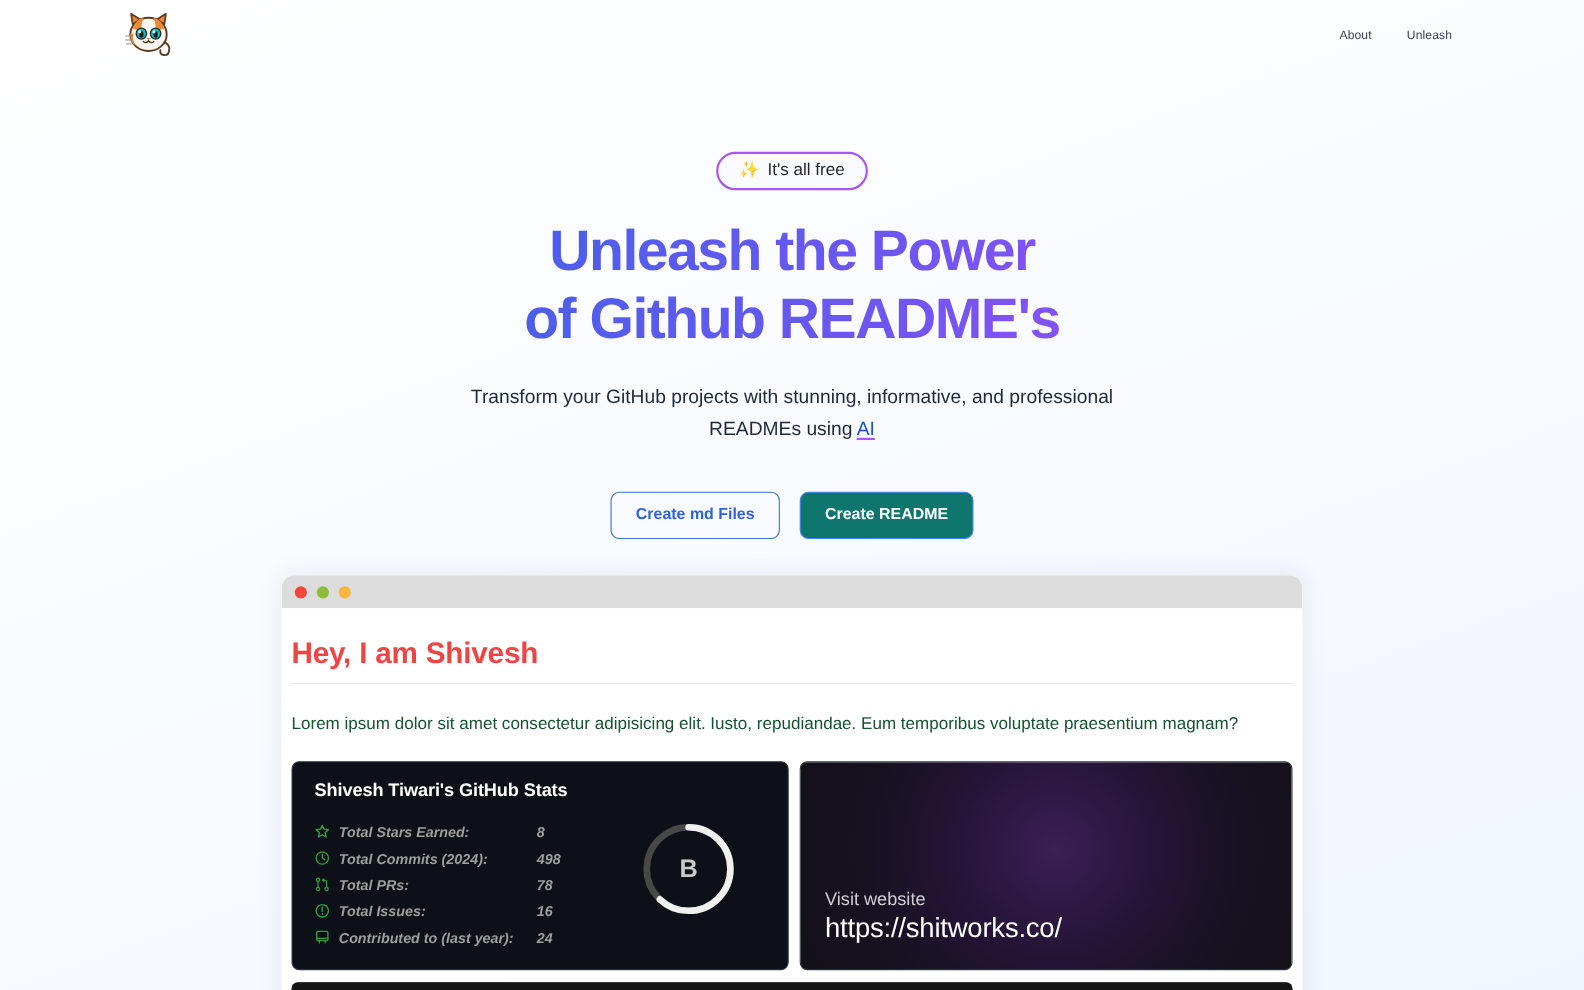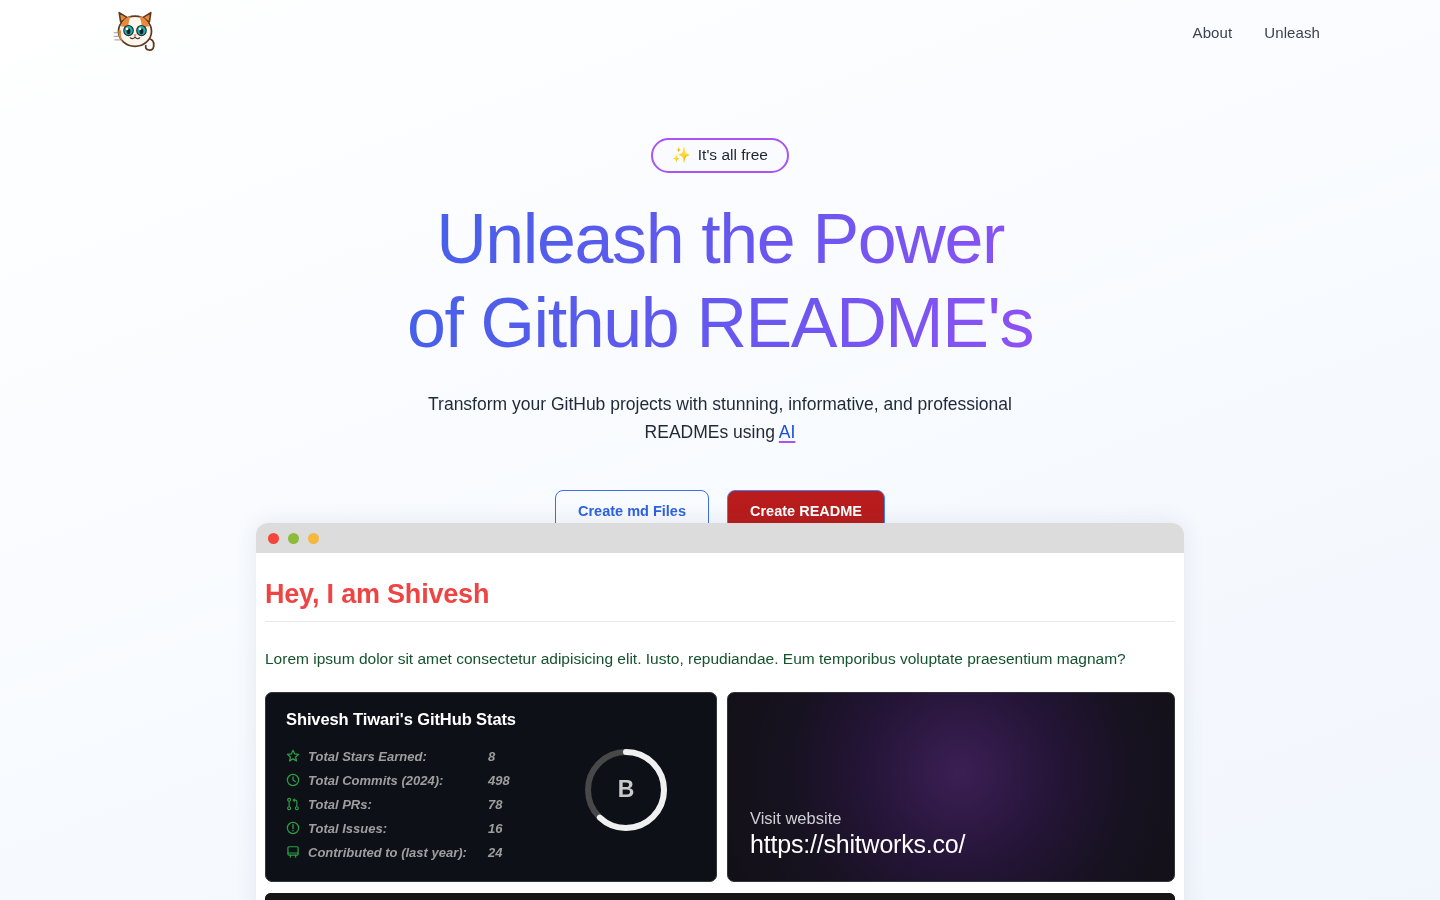--- a/index.html
+++ b/index.html
@@ -36,21 +36,21 @@
 
   .cat-logo { display: block; }
 
   .nav-links {
     display: flex;
     align-items: center;
     gap: 32px;
   }
 
   .nav-link {
-    font-size: 15px;
+    font-size: 11px;
     color: #3b4252;
     text-decoration: none;
     letter-spacing: 0.1px;
     cursor: pointer;
   }
 
   
   .hero {
     text-align: center;
     padding-top: 74px;
@@ -67,23 +67,23 @@
     color: #1f2430;
     background: #f9fbff;
     cursor: pointer;
     line-height: 1;
   }
 
   .badge-sparkle { font-size: 15px; line-height: 1; }
 
   .hero-title {
     margin-top: 24px;
-    font-size: 70px;
+    font-size: 52px;
     line-height: 1.2;
-    font-weight: 400;
+    font-weight: 700;
     letter-spacing: -1.4px;
     background: linear-gradient(100deg, #2f6be4 0%, #3b63e8 22%, #6d56f0 55%, #9b4ff7 80%, #a855f7 100%);
     -webkit-background-clip: text;
     background-clip: text;
     color: transparent;
     -webkit-text-fill-color: transparent;
   }
 
   .hero-title .line { display: block; }
 
@@ -121,21 +121,21 @@
     line-height: 1;
   }
 
   .btn-outline {
     background: transparent;
     border: 1.4px solid #3b6fe4;
     color: #2f62e0;
   }
 
   .btn-primary {
-    background: #b91c1c;
+    background: #0f766e;
     border: 1.4px solid #4285f4;
     color: #ffffff;
   }
 
   
   .mockup {
     position: absolute;
     left: 256px;
     top: 523px;
     width: 928px;

